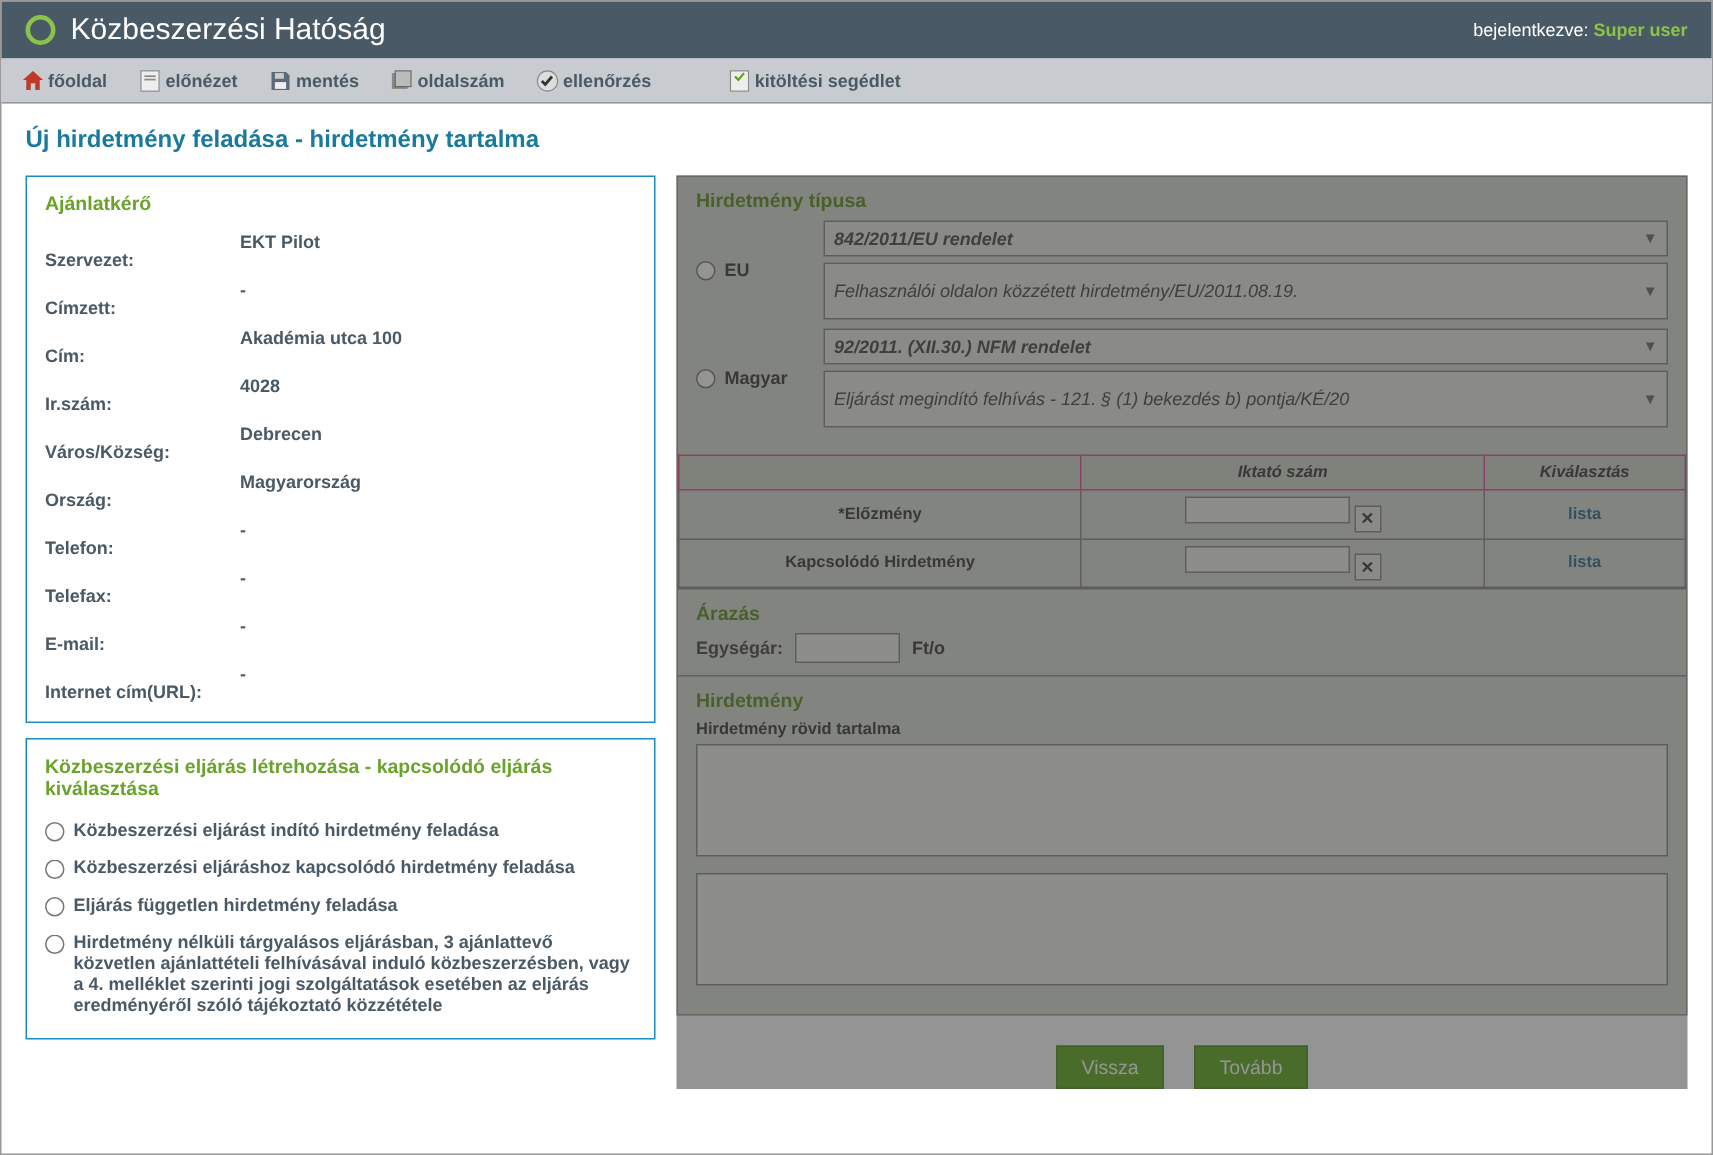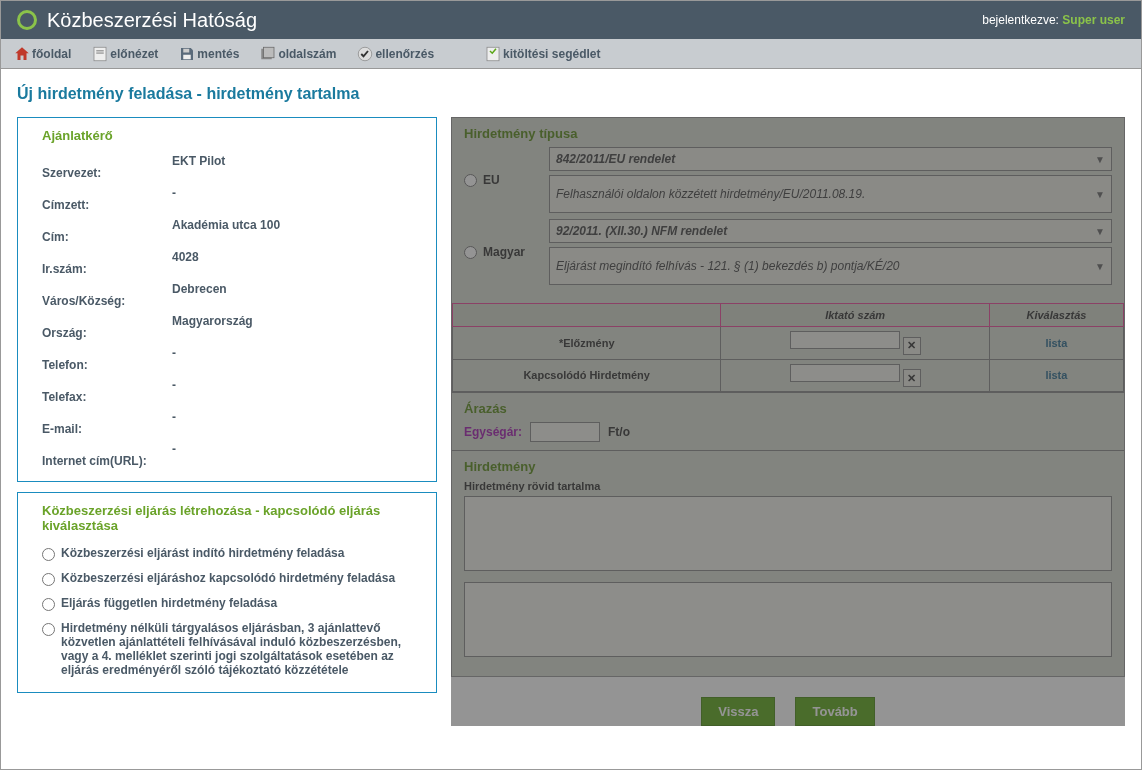--- a/index.html
+++ b/index.html
@@ -12,21 +12,21 @@
 .header-right { color: #fff; font-size: 12px; }
 .header-right .user { color: #8bc34a; font-weight: bold; }
 .toolbar { background: #c8ccd0; height: 30px; display: flex; align-items: center; padding: 0 12px; gap: 20px; border-bottom: 1px solid #999; }
 .toolbar-item { display: flex; align-items: center; gap: 1px; cursor: pointer; color: #4a5966; font-weight: bold; font-size: 12px; }
 .toolbar-icon { width: 18px; height: 18px; display: inline-flex; align-items: center; justify-content: center; }
 .content { padding: 16px; }
 .page-title { color: #1a7a9e; font-size: 16px; font-weight: bold; margin-bottom: 14px; }
 .layout { display: flex; gap: 14px; }
 .left-col { width: 420px; flex-shrink: 0; }
 .right-col { flex: 1; position: relative; }
-.panel { border: 1px solid #1a8cbf; padding: 10px 24px; margin-bottom: 10px; background: #fff; }
+.panel { border: 1px solid #1a8cbf; padding: 10px 12px; margin-bottom: 10px; background: #fff; }
 .panel-title { color: #6aa329; font-weight: bold; font-size: 13px; margin-bottom: 8px; }
 .info-row { display: flex; padding: 3px 0; font-size: 12px; }
 .info-label { color: #4a5966; font-weight: bold; width: 130px; margin-top: 12px; }
 .info-value { color: #4a5966; font-weight: bold; }
 .radio-item { display: flex; align-items: flex-start; gap: 6px; padding: 5px 0; }
 .radio-item input[type="radio"] { margin-top: 2px; }
 .radio-item label { color: #4a5966; font-weight: bold; font-size: 12px; cursor: pointer; }
 .right-overlay { position: absolute; inset: 0; background: rgba(60,60,60,0.55); z-index: 10; }
 .right-inner { background: #d8dcd0; border: 1px solid #999; padding: 0; }
 .section { border-top: 1px solid #888; padding: 8px 12px; }
@@ -39,27 +39,27 @@
 .sel { width: 100%; border: 1px solid #888; background: #e8e8e0; padding: 3px 6px; font-size: 12px; font-style: italic; font-weight: bold; color: #444; height: 24px; display: flex; align-items: center; justify-content: space-between; }
 .sel2 { width: 100%; border: 1px solid #888; background: #e8e8e0; padding: 18px 6px; font-size: 12px; font-style: italic; color: #444; height: 24px; display: flex; align-items: center; justify-content: space-between; }
 .sel .arrow, .sel2 .arrow { font-size: 10px; color: #666; }
 .link-table { width: 100%; border-collapse: collapse; margin-top: 4px; }
 .link-table th { background: #d0d4c8; border: 1px solid #ec4899; padding: 5px; font-size: 11px; color: #333; font-weight: bold; text-align: center; font-style: italic; }
 .link-table td { border: 1px solid #888; padding: 4px; font-size: 11px; text-align: center; color: #333; font-weight: bold; }
 .link-table .inp { display: inline-block; width: 110px; height: 18px; border: 1px solid #888; background: #f0f0e8; }
 .link-table .clear-btn { width: 18px; height: 18px; border: 1px solid #888; background: #e8e8e0; display: inline-flex; align-items: center; justify-content: center; cursor: pointer; }
 .link-table .list-link { color: #2a6a8e; font-weight: bold; cursor: pointer; }
 .price-row { display: flex; align-items: center; gap: 8px; }
-.price-label { color: #a21caf; font-weight: bold; font-size: 12px; }
+.price-label { color: #404040; font-weight: bold; font-size: 12px; }
 .price-input { width: 70px; height: 20px; border: 1px solid #888; background: #f0f0e8; }
 .price-unit { color: #333; font-weight: bold; font-size: 12px; }
 .field-label { color: #333; font-weight: bold; font-size: 11px; margin-bottom: 4px; }
 .textarea { width: 100%; height: 75px; border: 1px solid #888; background: #f0f0e8; resize: none; margin-bottom: 8px; }
 .buttons { display: flex; justify-content: center; gap: 20px; margin-top: 20px; }
-.btn { background: #5ba617; color: #fff; border: 1px solid #4a8a12; padding: 6px 16px; font-weight: bold; font-size: 13px; cursor: pointer; }
+.btn { background: #5ba617; color: #fff; border: 1px solid #4a8a12; padding: 6px 16px; font-weight: normal; font-size: 13px; cursor: pointer; }
 .ico-svg { width: 18px; height: 18px; }
 </style>
 </head>
 <body>
 
 <div class="window">
   <div class="header">
     <div class="header-left">
       <div class="logo"></div>
       <div class="header-title">Közbeszerzési Hatóság</div>

